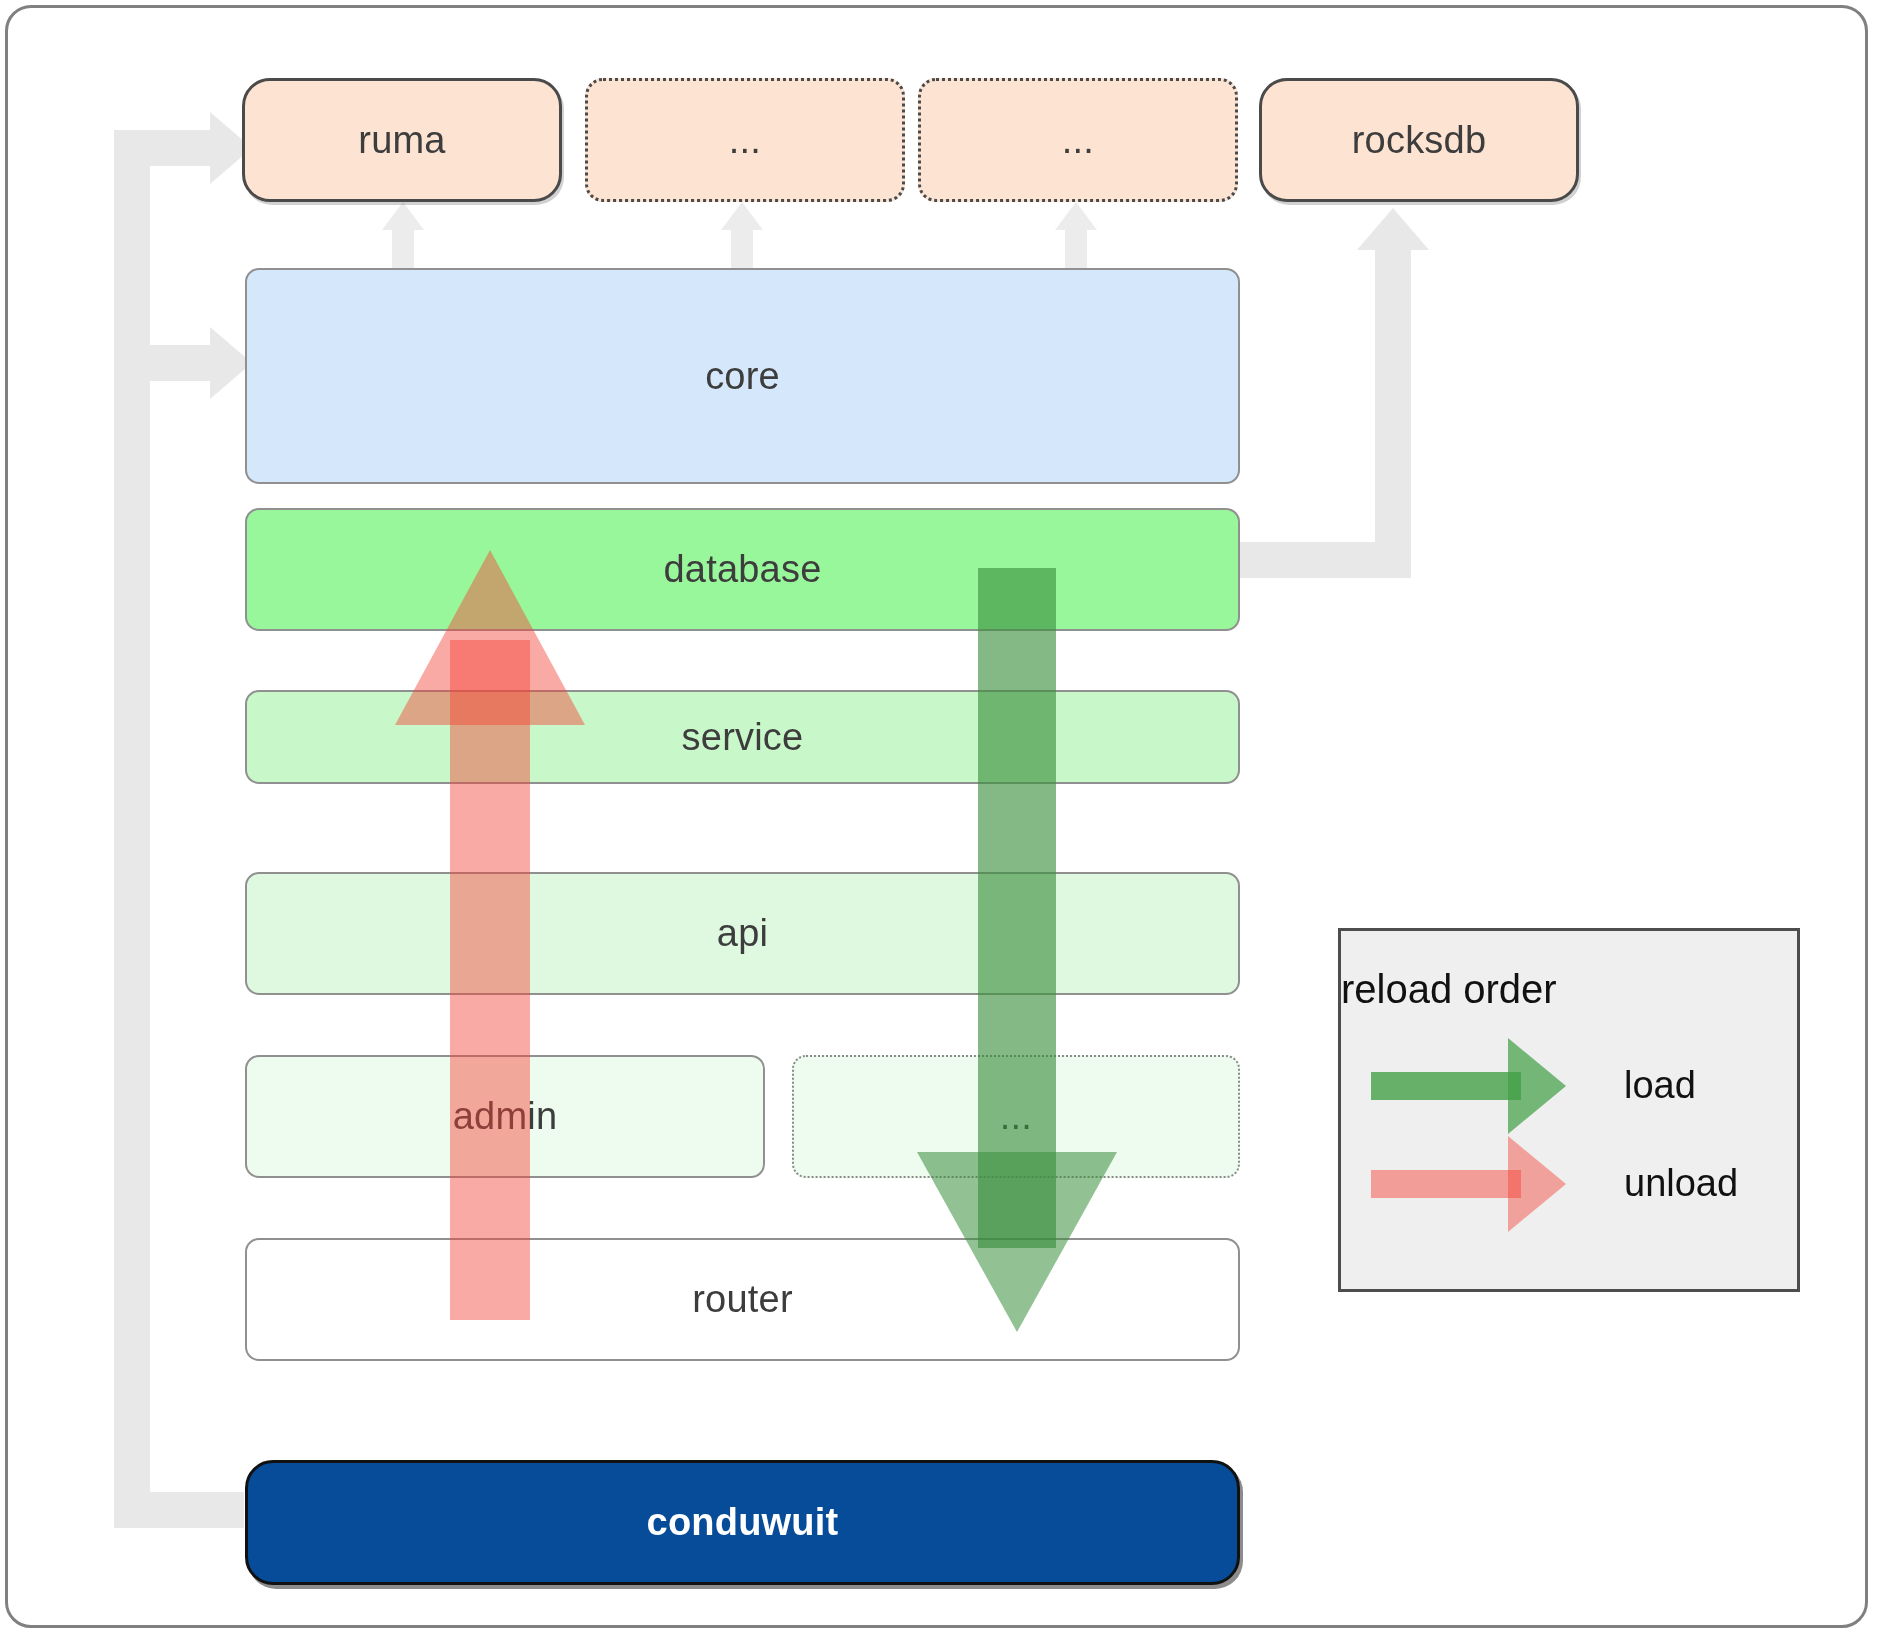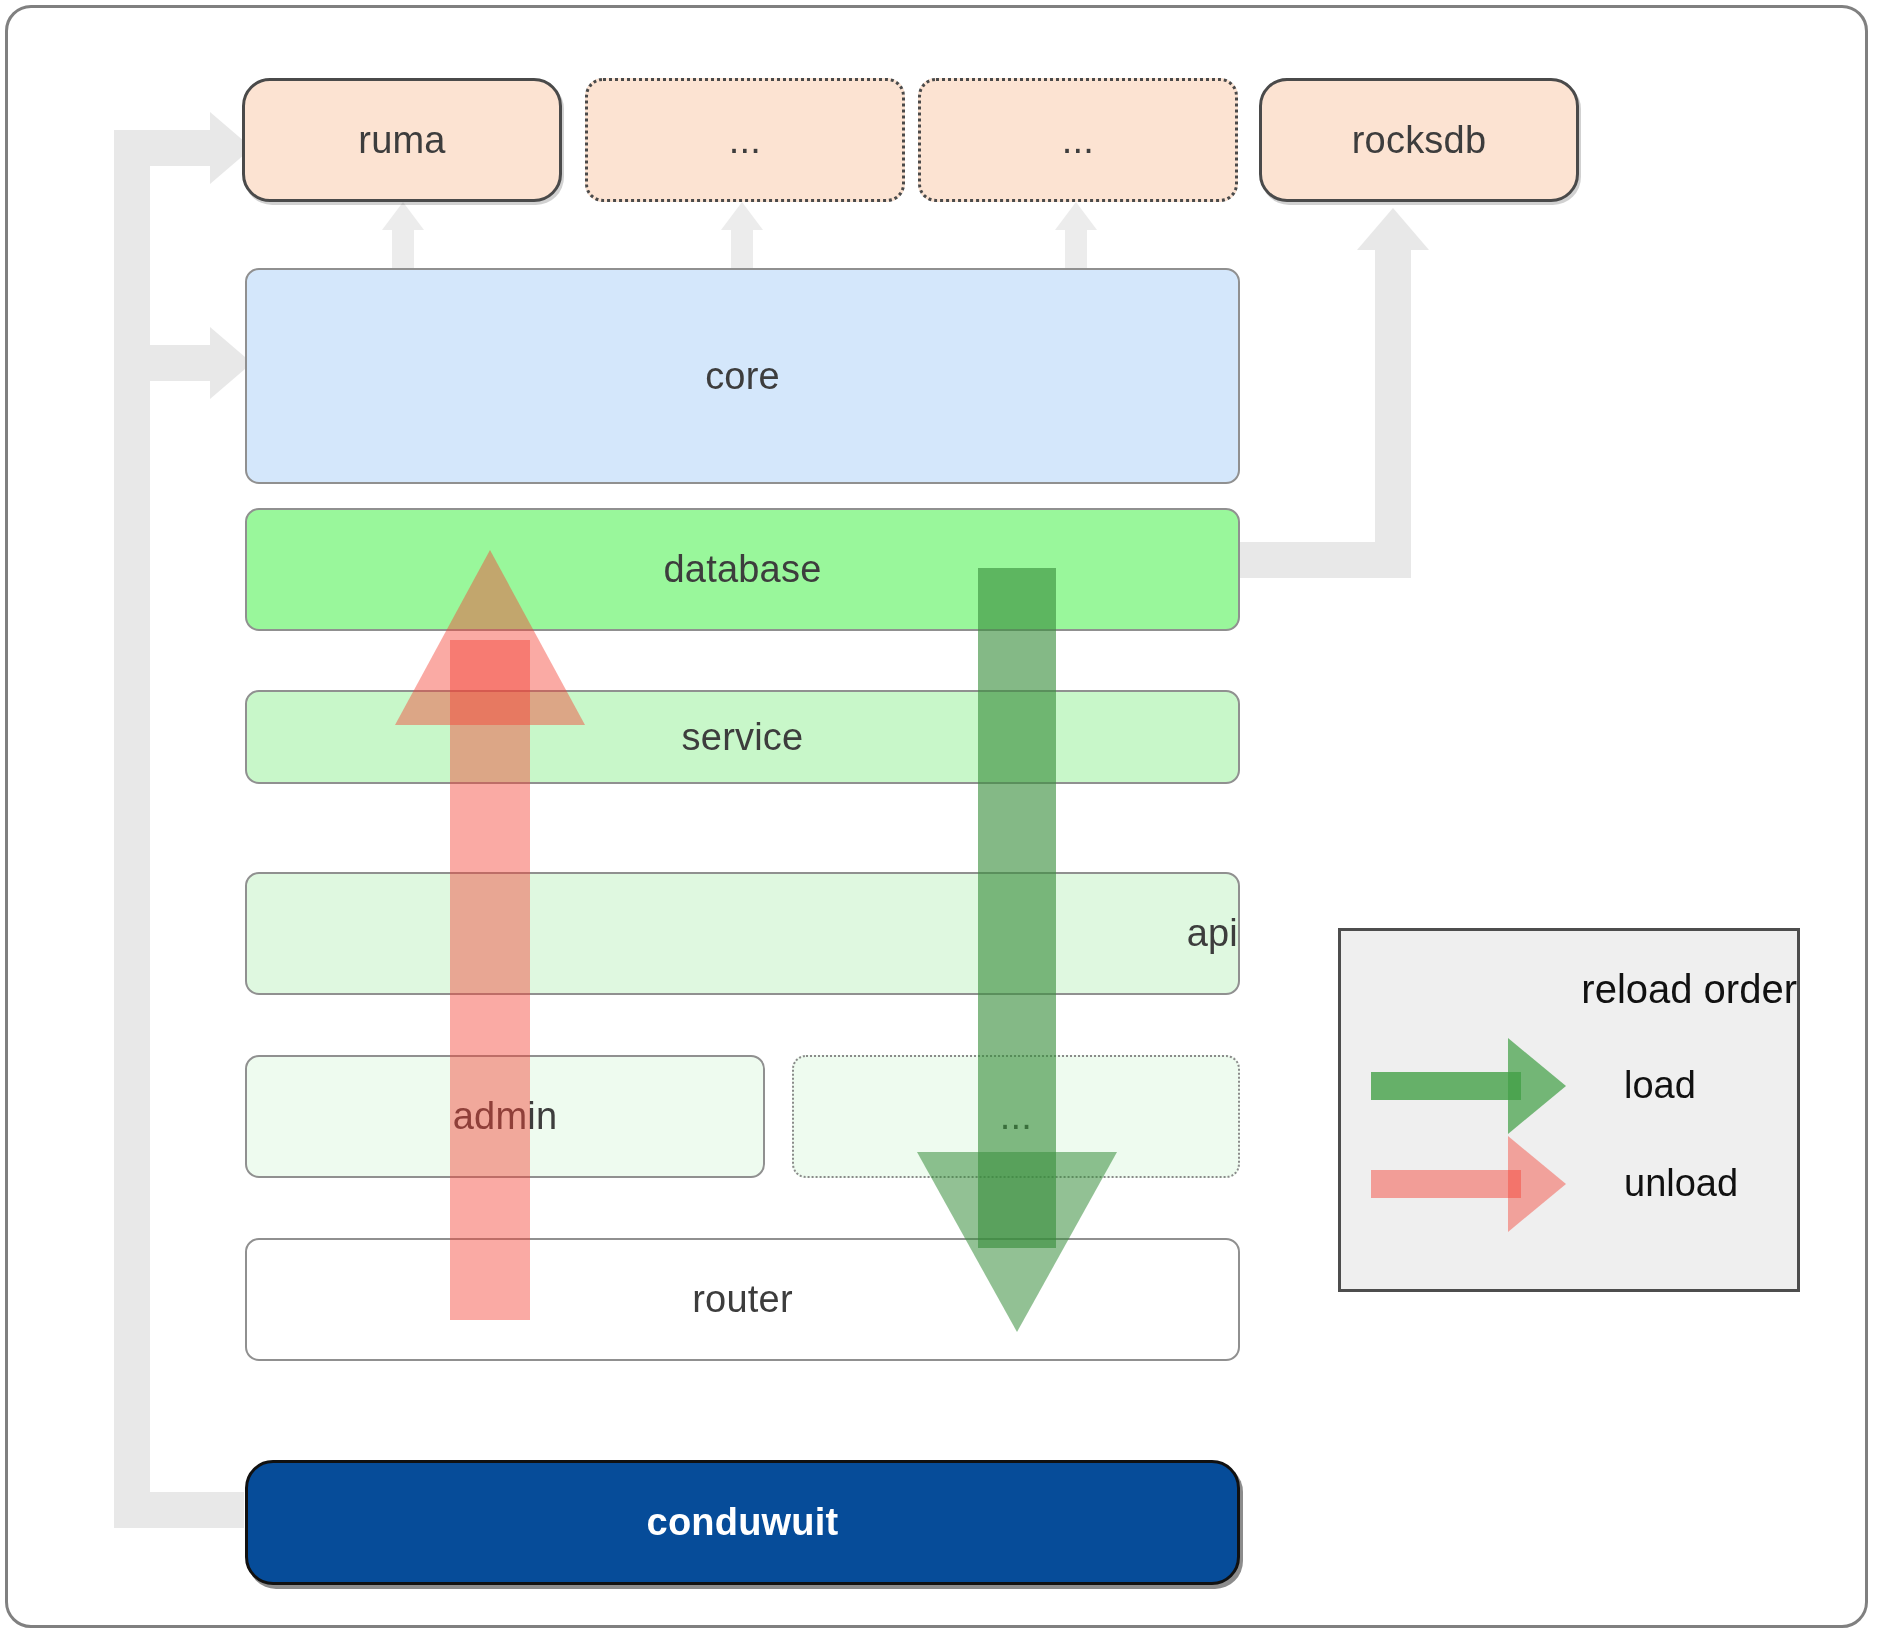--- a/index.html
+++ b/index.html
@@ -118,21 +118,21 @@
   .legend {
     position: absolute;
     box-sizing: border-box;
     background: #efefef;
     border: 3px solid #4d4d4d;
     z-index: 5;
   }
   .legend-title {
     position: absolute;
     width: 100%;
-    text-align: right;
+    text-align: left;
     top: 36px;
     font-size: 40px;
     color: #111111;
   }
   .legend-label {
     position: absolute;
     font-size: 38px;
     color: #111111;
   }
   .legend-arrow-shaft { position: absolute; }
@@ -194,21 +194,21 @@
   </div>
 
   <div class="node layer" style="left:245px; top:508px; width:995px; height:123px; background:#99f79b;">
     <span>database</span>
   </div>
 
   <div class="node layer" style="left:245px; top:690px; width:995px; height:94px; background:#c8f7c9;">
     <span>service</span>
   </div>
 
-  <div class="node layer" style="left:245px; top:872px; width:995px; height:123px; background:#dff8e0;justify-content:flex-end;">
+  <div class="node layer" style="left:245px; top:872px; width:995px; height:123px; background:#dff8e0;">
     <span>api</span>
   </div>
 
   <div class="node layer" style="left:245px; top:1055px; width:520px; height:123px; background:#eefbef;">
     <span>admin</span>
   </div>
 
   <div class="node layer-dotted" style="left:792px; top:1055px; width:448px; height:123px; background:#eefbef;">
     <span>...</span>
   </div>

